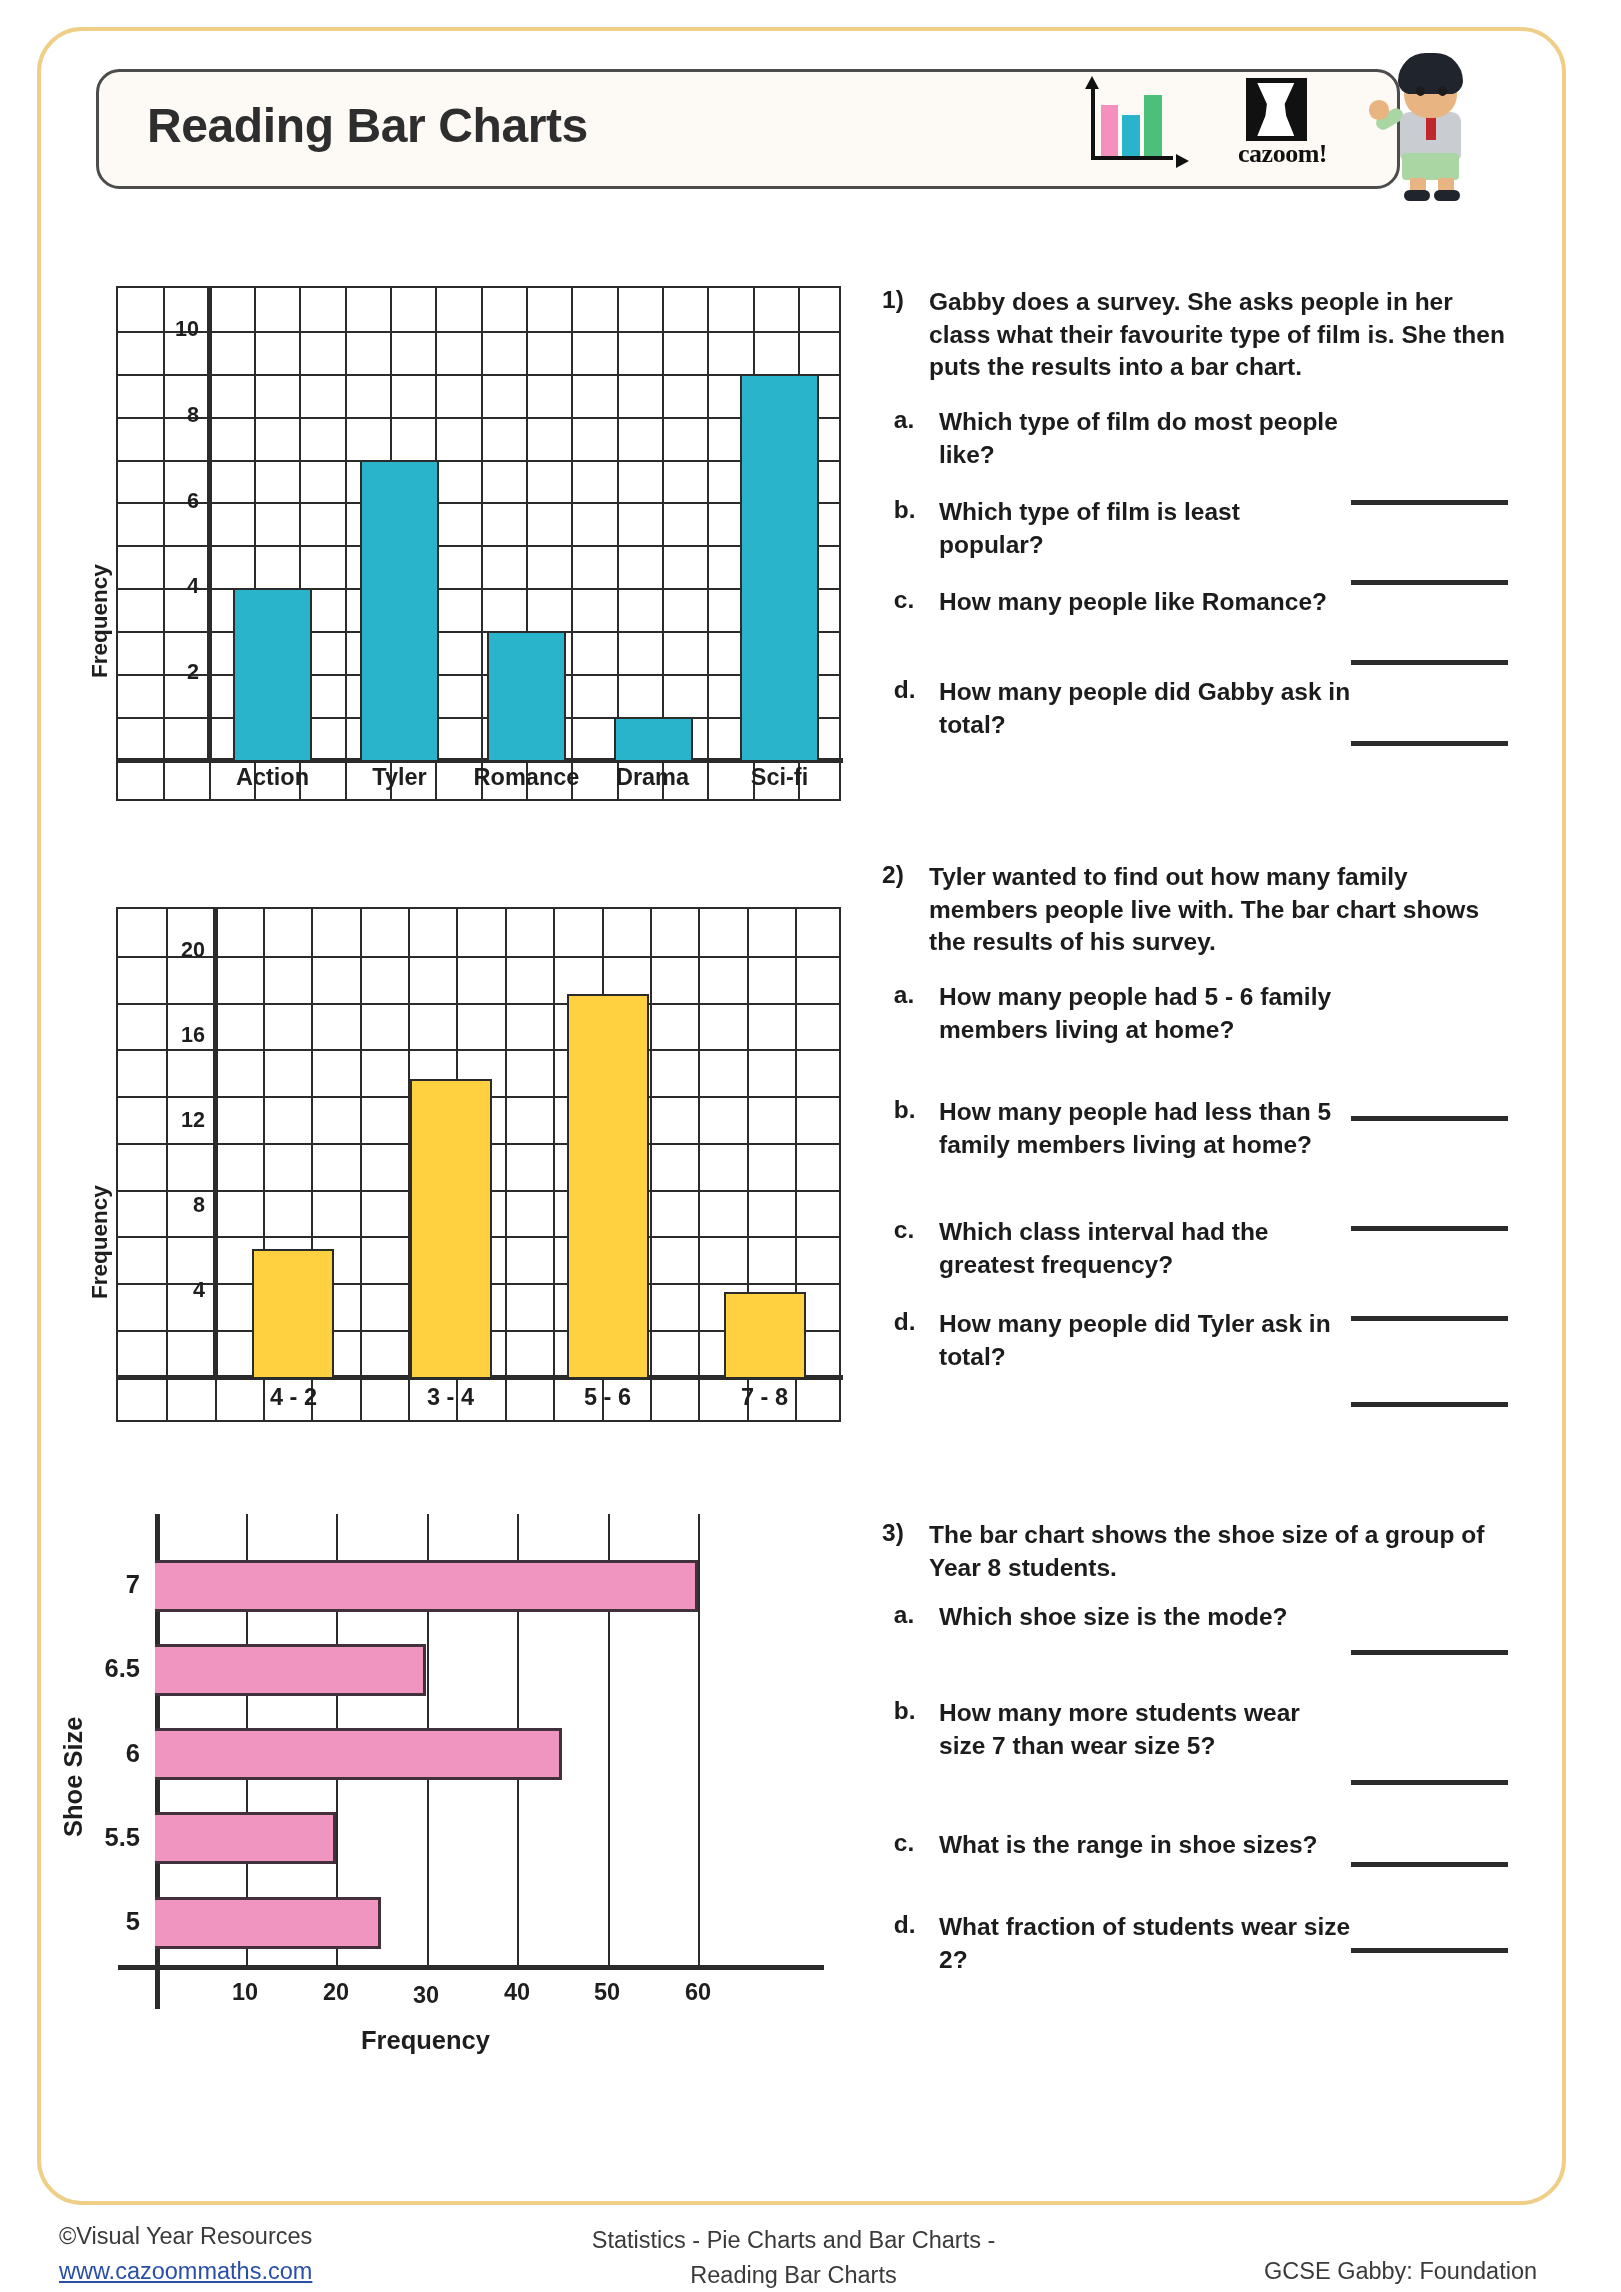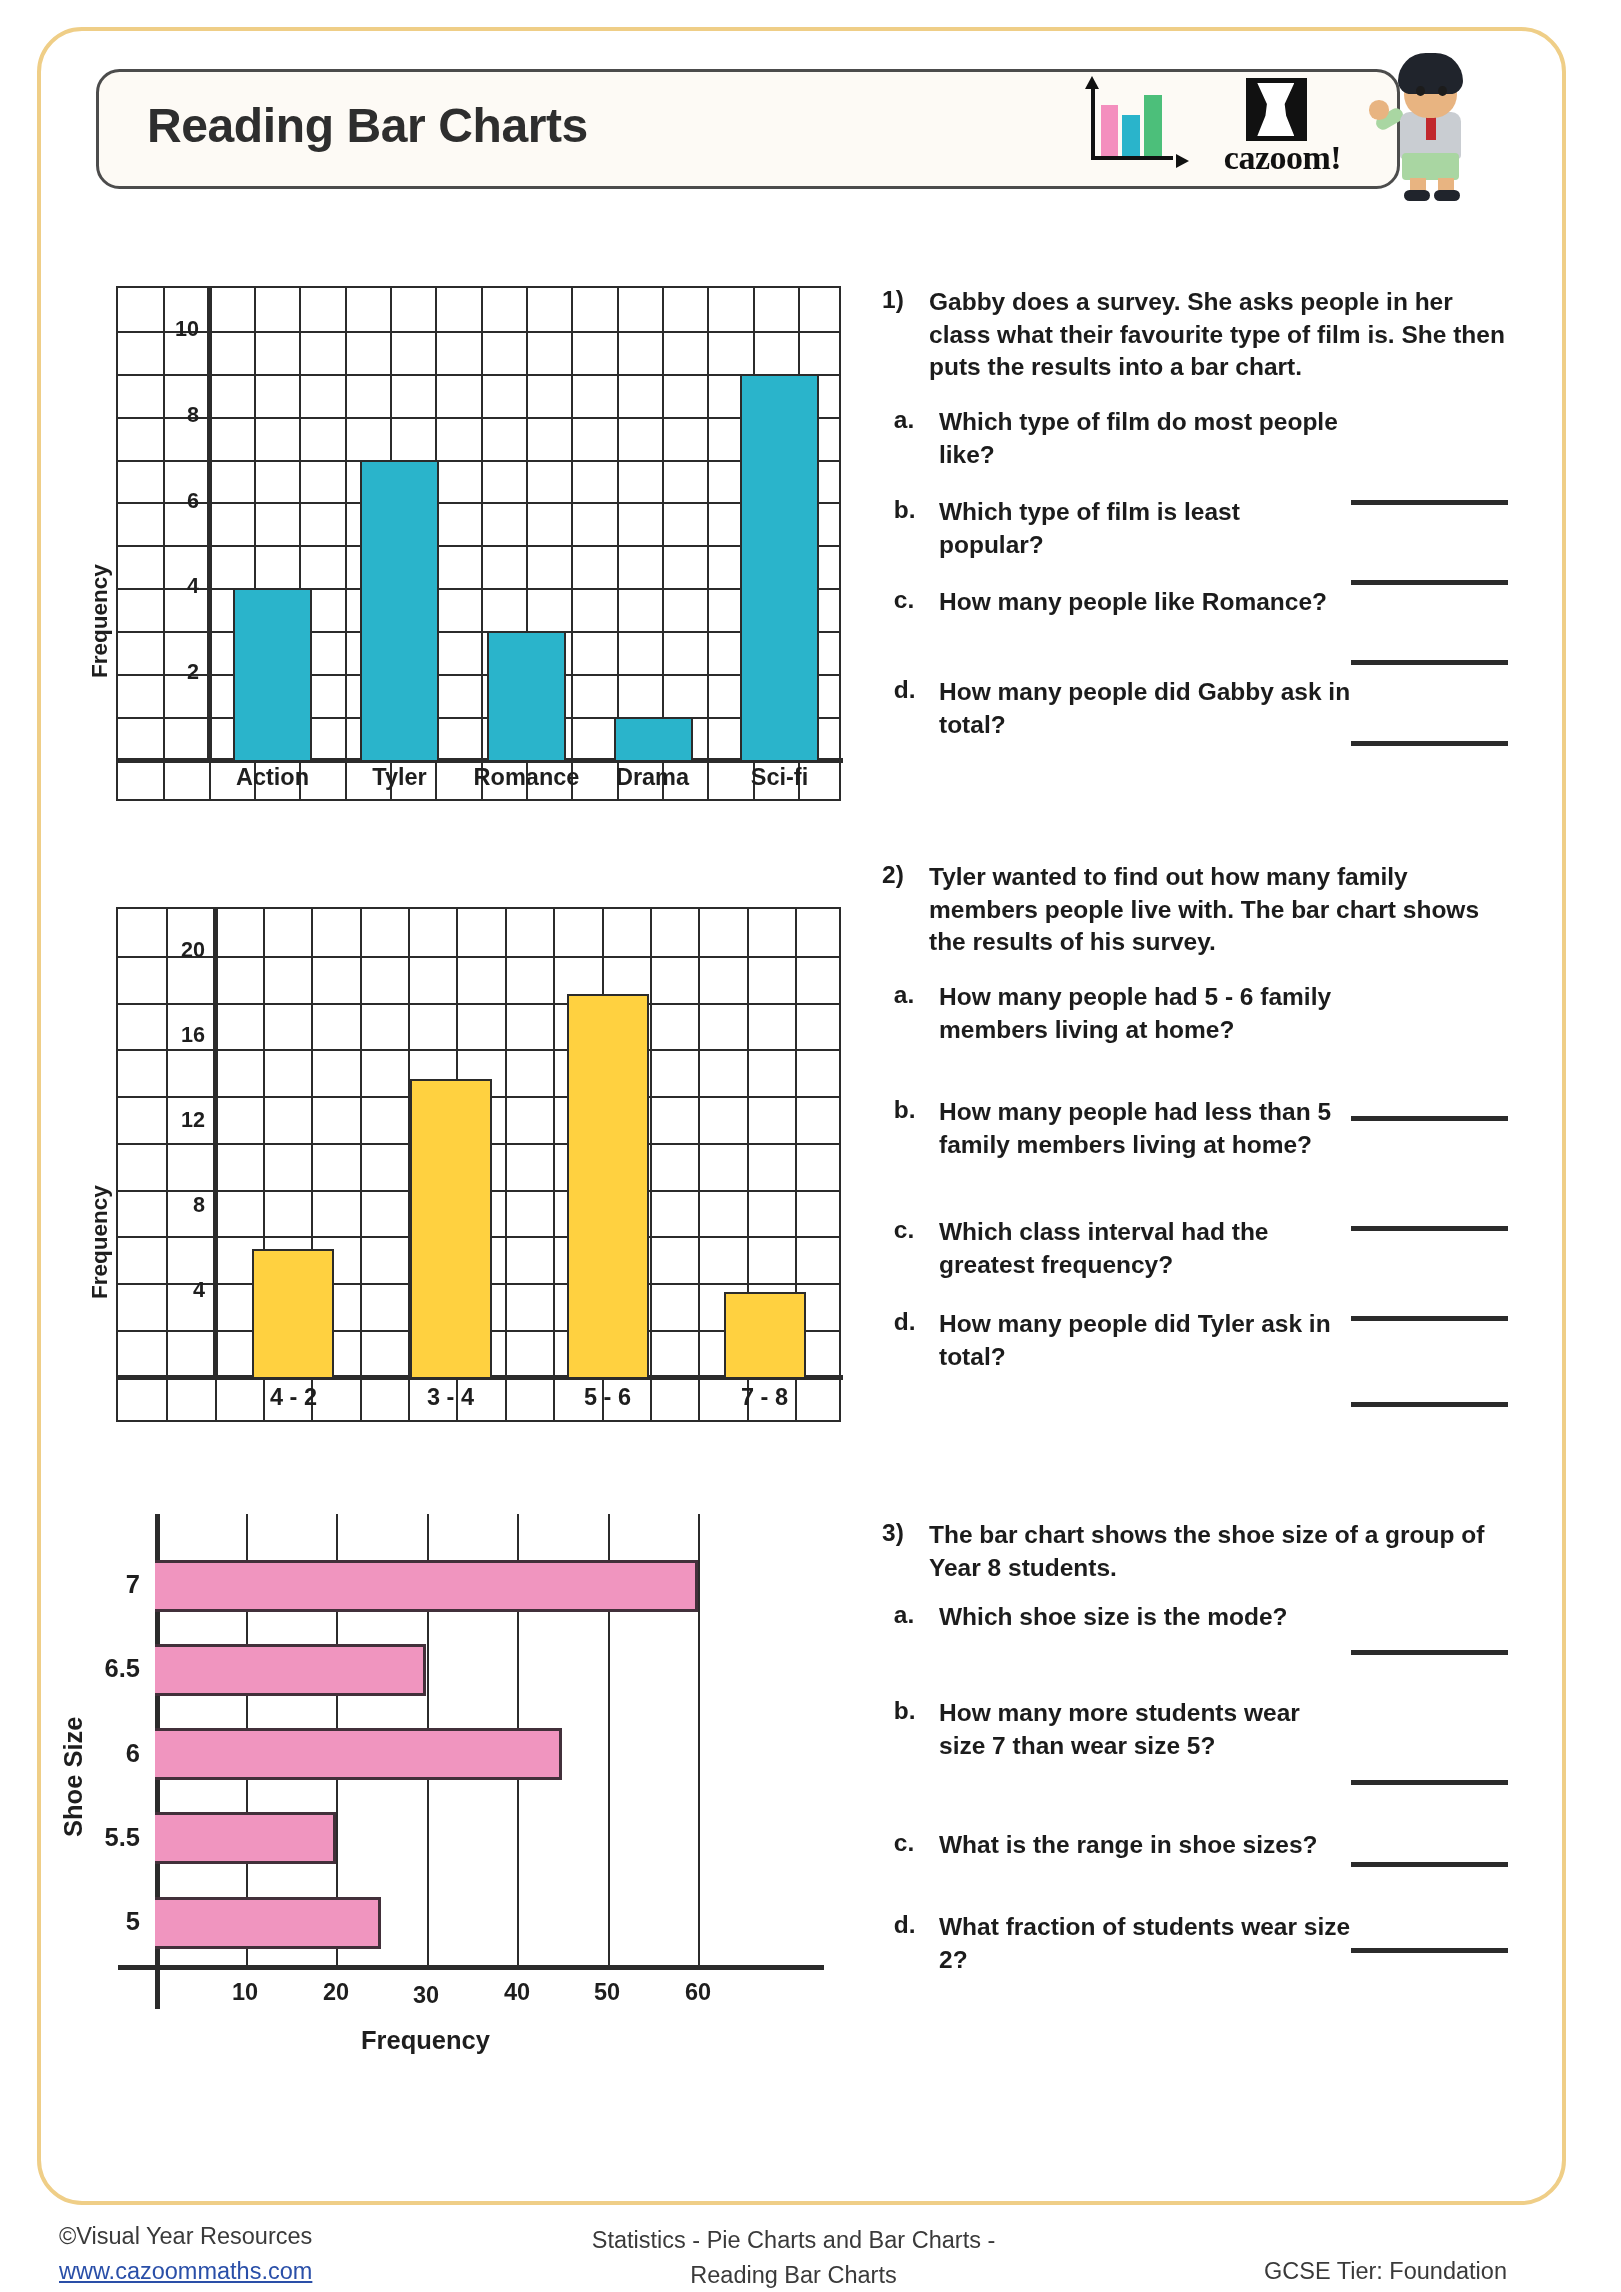--- a/index.html
+++ b/index.html
@@ -50,21 +50,21 @@
   #logo-chart .lb{position:absolute;bottom:15.7px;width:17.6px;}
   #logo-chart .lb.b1{left:17.6px;height:51px;background:#F48FBE;}
   #logo-chart .lb.b2{left:39px;height:41px;background:#2AB4CB;}
   #logo-chart .lb.b3{left:61px;height:61px;background:#4CBF7A;}
 
   #cazoom-logo{position:absolute;left:1220px;top:78px;width:125px;height:102px;}
   #cazoom-logo .glass-box{position:absolute;left:25.5px;top:0;width:61px;height:63px;background:#111;}
   #cazoom-logo .glass{position:absolute;left:11.8px;top:4.9px;width:37px;height:53px;background:#fff;
      clip-path:polygon(0% 0%,100% 0%,74% 40%,78% 62%,100% 100%,0% 100%,22% 62%,26% 40%);}
   #cazoom-logo .word{position:absolute;left:0;top:61px;width:125px;text-align:center;
-     font-family:"Liberation Serif",serif;font-weight:bold;font-size:34px;color:#111;letter-spacing:-0.5px;}
+     font-family:"Liberation Serif",serif;font-weight:bold;font-size:26px;color:#111;letter-spacing:-0.5px;}
 
   
   #mascot{position:absolute;left:1367px;top:51px;width:127px;height:145px;}
   #mascot .m-hair{position:absolute;left:31px;top:2px;width:65px;height:41px;background:#20242C;border-radius:33px 33px 15.7px 15.7px;}
   #mascot .m-face{position:absolute;left:37px;top:19.6px;width:53px;height:47px;background:#E8B481;border-radius:25.5px;}
   #mascot .m-eye{position:absolute;top:35px;width:8.8px;height:9.8px;background:#1C1C1C;border-radius:50%;}
   #mascot .m-eye.l{left:49px;}
   #mascot .m-eye.r{left:71px;}
   #mascot .m-body{position:absolute;left:33px;top:61px;width:61px;height:47px;background:#C9CDD2;border-radius:9.8px 9.8px 3.9px 3.9px;}
   #mascot .m-tie{position:absolute;left:59px;top:63px;width:9.8px;height:25.5px;background:#C1282D;}
@@ -312,14 +312,14 @@
     <div class="ans-line" style="left:469px;top:343px;"></div>
     <div class="sub-let" style="left:11.8px;top:392px;">d.</div>
     <div class="sub-txt" style="left:57px;top:392px;">What fraction of students wear size 2?</div>
     <div class="ans-line" style="left:469px;top:429px;"></div>
   </div>
 
 <div class="foot" style="left:59px;top:2223px;">©Visual Year Resources</div>
 <div class="foot-link" style="left:59px;top:2258px;">www.cazoommaths.com</div>
 <div class="foot-c" style="left:480px;top:2223px;width:627px;">Statistics - Pie Charts and Bar Charts -</div>
 <div class="foot-c" style="left:480px;top:2258px;width:627px;">Reading Bar Charts</div>
-<div class="foot" style="left:1264px;top:2258px;">GCSE Tier: Foundation</div>
+<div class="foot" style="left:1264px;top:2258px;">GCSE Gabby: Foundation</div>
 
 
 </body></html>

